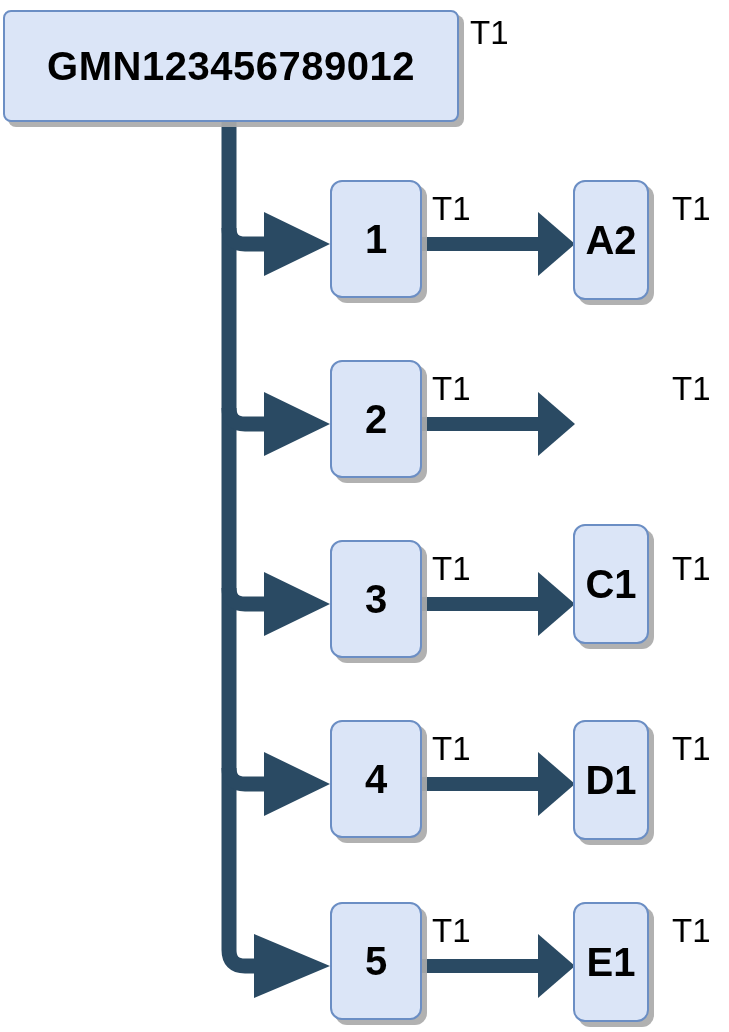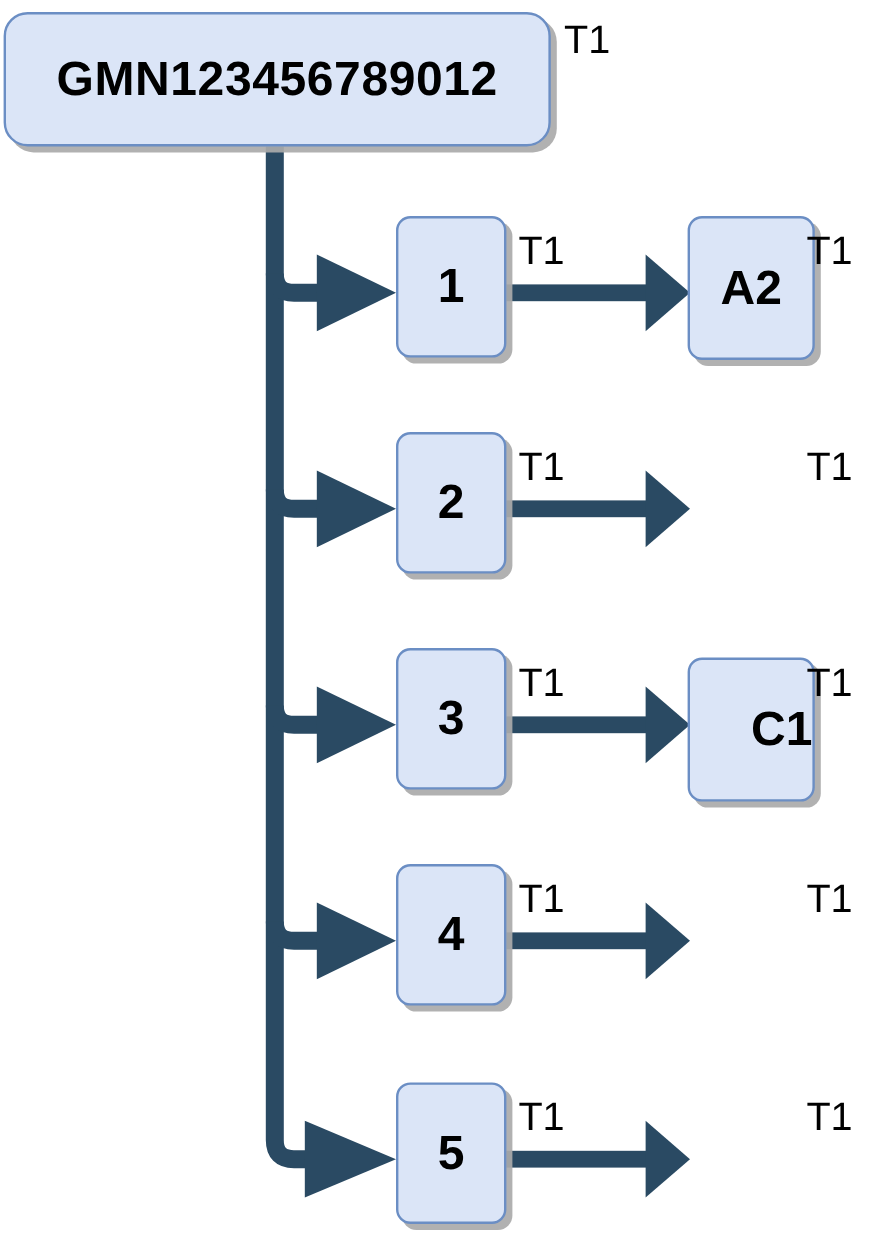--- a/index.html
+++ b/index.html
@@ -38,33 +38,33 @@
     color: #000000;
     font-weight: bold;
     line-height: 1;
     z-index: 3;
   }
   .node.root {
     left: 3px;
     top: 10px;
     width: 456px;
     height: 112px;
-    border-radius: 20px;
+    border-radius: 8px;
     font-size: 40px;
     letter-spacing: 0.5px;
   }
   .node.mid {
     left: 330px;
     width: 92px;
     height: 118px;
     font-size: 40px;
   }
   .node.leaf {
     left: 573px;
-    width: 106px;
+    width: 76px;
     height: 120px;
     font-size: 40px;
   }
   .edge-label {
     position: absolute;
     font-size: 33px;
     color: #000000;
     font-weight: normal;
     line-height: 1;
     white-space: nowrap;
@@ -126,30 +126,36 @@
   <div class="node mid" style="top:360px;">
     <span>2</span>
   </div>
   <div class="edge-label" style="left:432px; top:372px;">T1</div>
   <div class="edge-label" style="left:672px; top:372px;">T1</div>
 
   <div class="node mid" style="top:540px;">
     <span>3</span>
   </div>
   <div class="edge-label" style="left:432px; top:552px;">T1</div>
-  <div class="node leaf" style="top:548px;justify-content:flex-end;">
+  <div class="node leaf" style="top:524px;">
     <span>C1</span>
   </div>
   <div class="edge-label" style="left:672px; top:552px;">T1</div>
 
   <div class="node mid" style="top:720px;">
     <span>4</span>
   </div>
   <div class="edge-label" style="left:432px; top:732px;">T1</div>
+  <div class="node leaf" style="top:720px;">
+    <span>D1</span>
+  </div>
   <div class="edge-label" style="left:672px; top:732px;">T1</div>
 
   <div class="node mid" style="top:902px;">
     <span>5</span>
   </div>
   <div class="edge-label" style="left:432px; top:914px;">T1</div>
+  <div class="node leaf" style="top:902px;">
+    <span>E1</span>
+  </div>
   <div class="edge-label" style="left:672px; top:914px;">T1</div>
 
 </div>
 
 </body></html>

